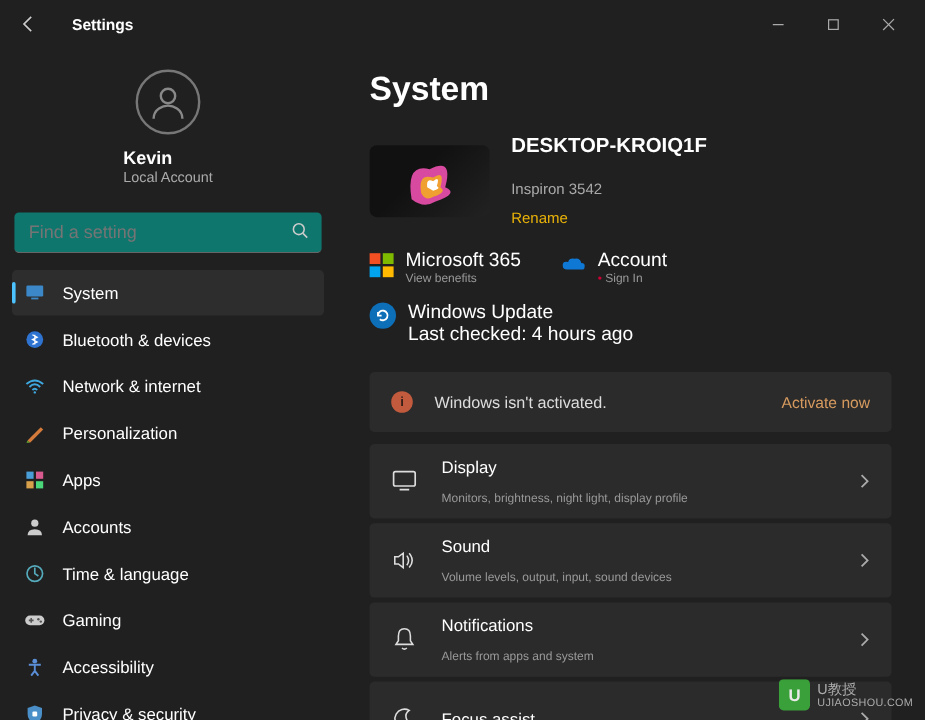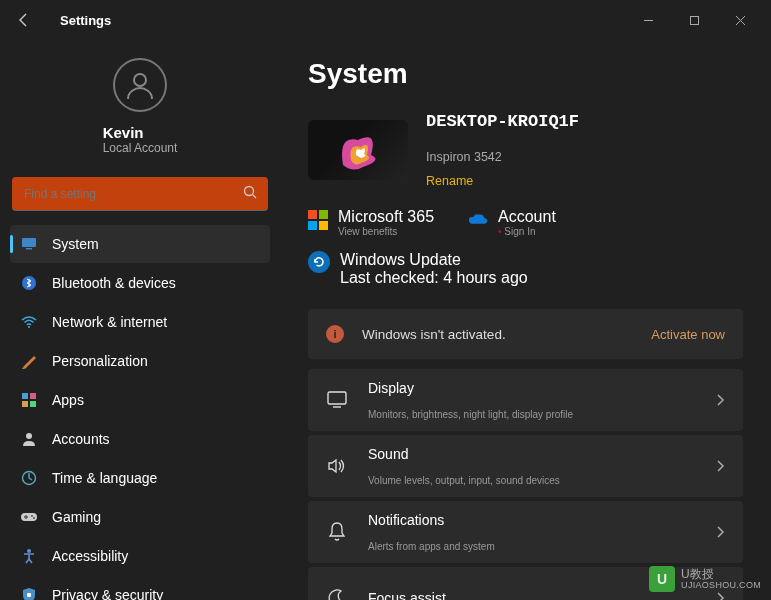--- a/index.html
+++ b/index.html
@@ -9,33 +9,33 @@
 .titlebar .title { font-size: 13px; font-weight: 600; margin-left: 20px; color: #fff; }
 .titlebar .winbtns { margin-left: auto; display: flex; }
 .titlebar .winbtn { width: 46px; height: 32px; display: flex; align-items: center; justify-content: center; color: #aaa; cursor: pointer; }
 .container { display: flex; height: calc(600px - 40px); }
 .sidebar { width: 280px; padding: 0 10px 10px 10px; overflow-y: auto; }
 .profile { display: flex; align-items: center; gap: 12px; padding: 18px 6px 22px 6px; flex-direction: column; }
 .avatar { width: 54px; height: 54px; border-radius: 50%; border: 2px solid #777; display: flex; align-items: center; justify-content: center; color: #aaa; }
 .profile .name { font-size: 15px; font-weight: 600; }
 .profile .sub { font-size: 12px; color: #aaa; }
 .searchbox { position: relative; margin: 0 2px 14px 2px; }
-.searchbox input { width: 100%; height: 34px; background: #c2410c; border: none; border-bottom: 1px solid #666; border-radius: 4px; padding: 0 36px 0 12px; color: #ccc; font-size: 12px; outline: none; }
+.searchbox input { width: 100%; height: 34px; background: #0f766e; border: none; border-bottom: 1px solid #666; border-radius: 4px; padding: 0 36px 0 12px; color: #ccc; font-size: 15px; outline: none; }
 .searchbox .sicon { position: absolute; right: 10px; top: 8px; color: #ccc; }
 .navlist { list-style: none; }
 .navitem { display: flex; align-items: center; height: 38px; padding: 0 10px; border-radius: 4px; cursor: pointer; gap: 14px; position: relative; margin-bottom: 1px; }
 .navitem.active { background: #2d2d2d; }
 .navitem.active::before { content: ""; position: absolute; left: 0; top: 10px; width: 3px; height: 18px; background: #4cc2ff; border-radius: 2px; }
 .navitem .icon { width: 18px; height: 18px; display: flex; align-items: center; justify-content: center; }
 .navitem .label { font-size: 14px; color: #fff; }
 .main { flex: 1; padding: 18px 28px 0 28px; overflow-y: auto; }
 .main h1 { font-size: 28px; font-weight: 600; margin-bottom: 22px; }
 .deviceblock { display: flex; align-items: center; gap: 18px; margin-bottom: 20px; }
 .devicethumb { width: 100px; height: 60px; border-radius: 6px; background: linear-gradient(135deg, #111 40%, #222 100%); position: relative; overflow: hidden; display:flex; align-items:center; justify-content:center;}
-.device-info .dname { font-size: 17px; font-weight: 600; font-family: Liberation Mono, monospace; }
+.device-info .dname { font-size: 17px; font-weight: 600; }
 .device-info .dmodel { font-size: 12.5px; color: #aaa; margin-top: 19px; }
 .device-info .drename { font-size: 12.5px; color: #eab308; margin-top: 10px; cursor: pointer; }
 .quicklinks { display: flex; gap: 34px; flex-wrap: wrap; margin-bottom: 14px; }
 .ql { display: flex; gap: 10px; align-items: flex-start; cursor: pointer; }
 .ql .qicon { width: 20px; height: 20px; margin-top: 2px; display:flex; align-items:center; justify-content:center;}
 .ql .qtitle { font-size: 16px; font-weight: 400; }
 .ql .qsub { font-size: 10px; color: #999; }
 .ql .qsub .bullet { color: #c03; }
 .updaterow { display: flex; gap: 10px; align-items: flex-start; margin-bottom: 22px; cursor: pointer;}
 .updaterow .uicon { width: 22px; height: 22px; border-radius: 50%; background:#0d6fb8; display:flex; align-items:center; justify-content:center; color:#fff;}

